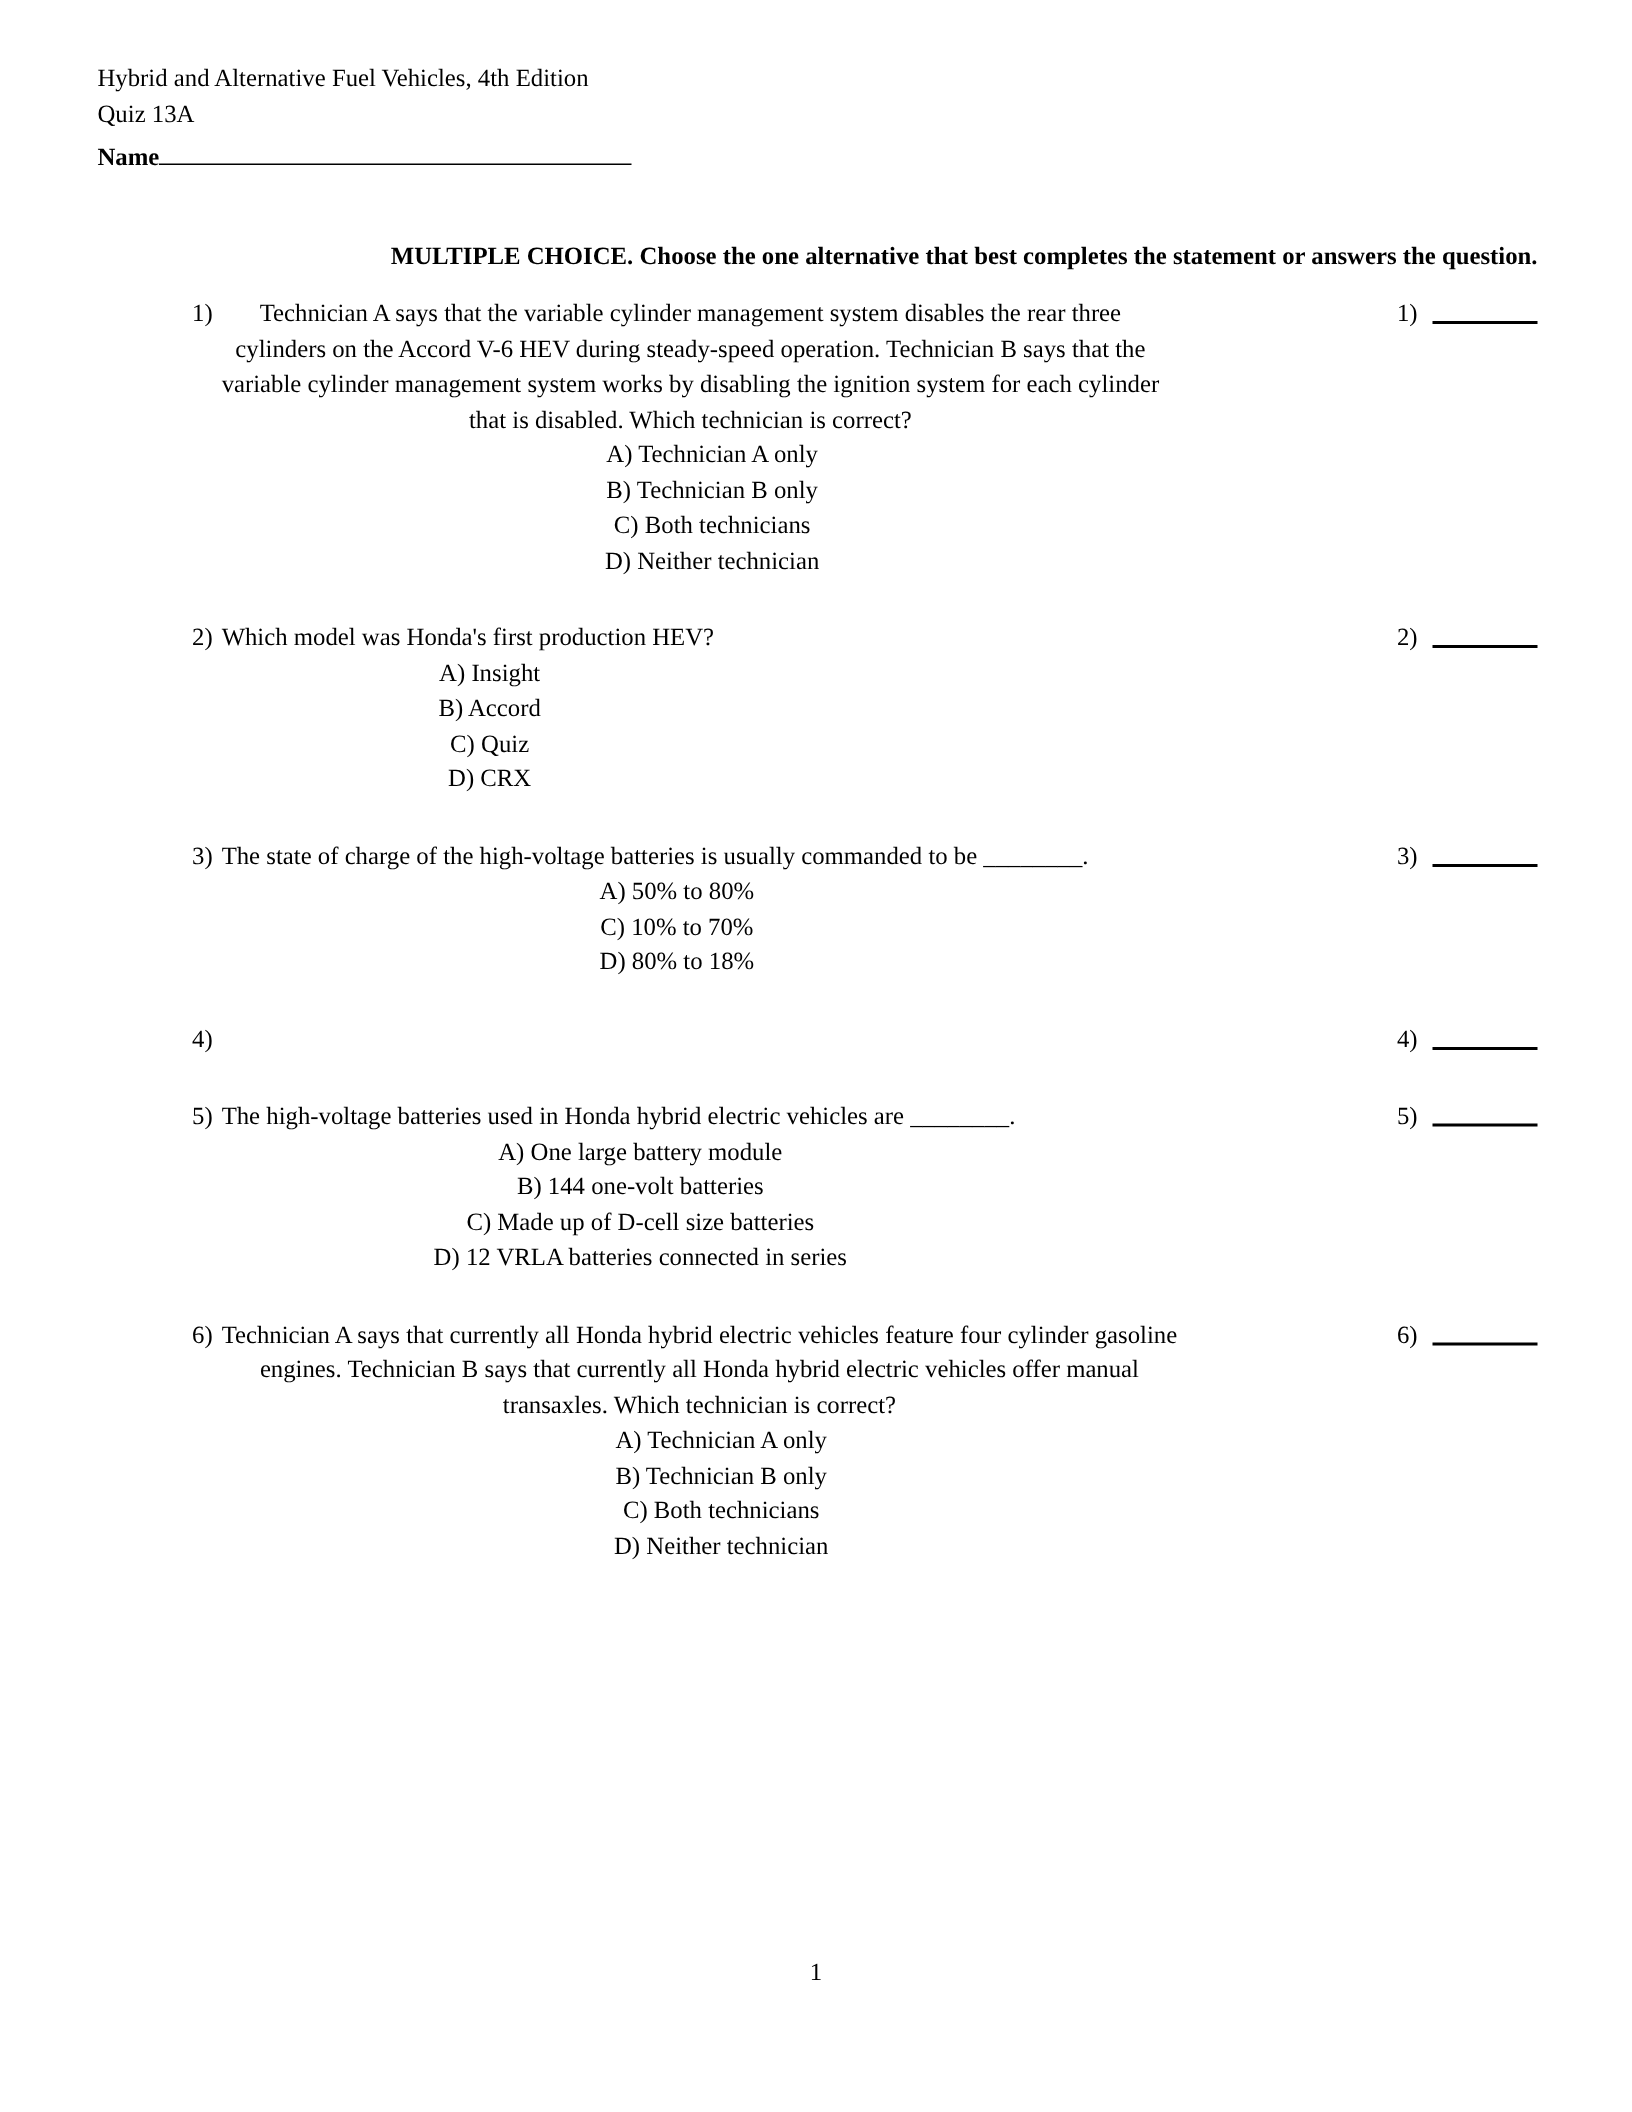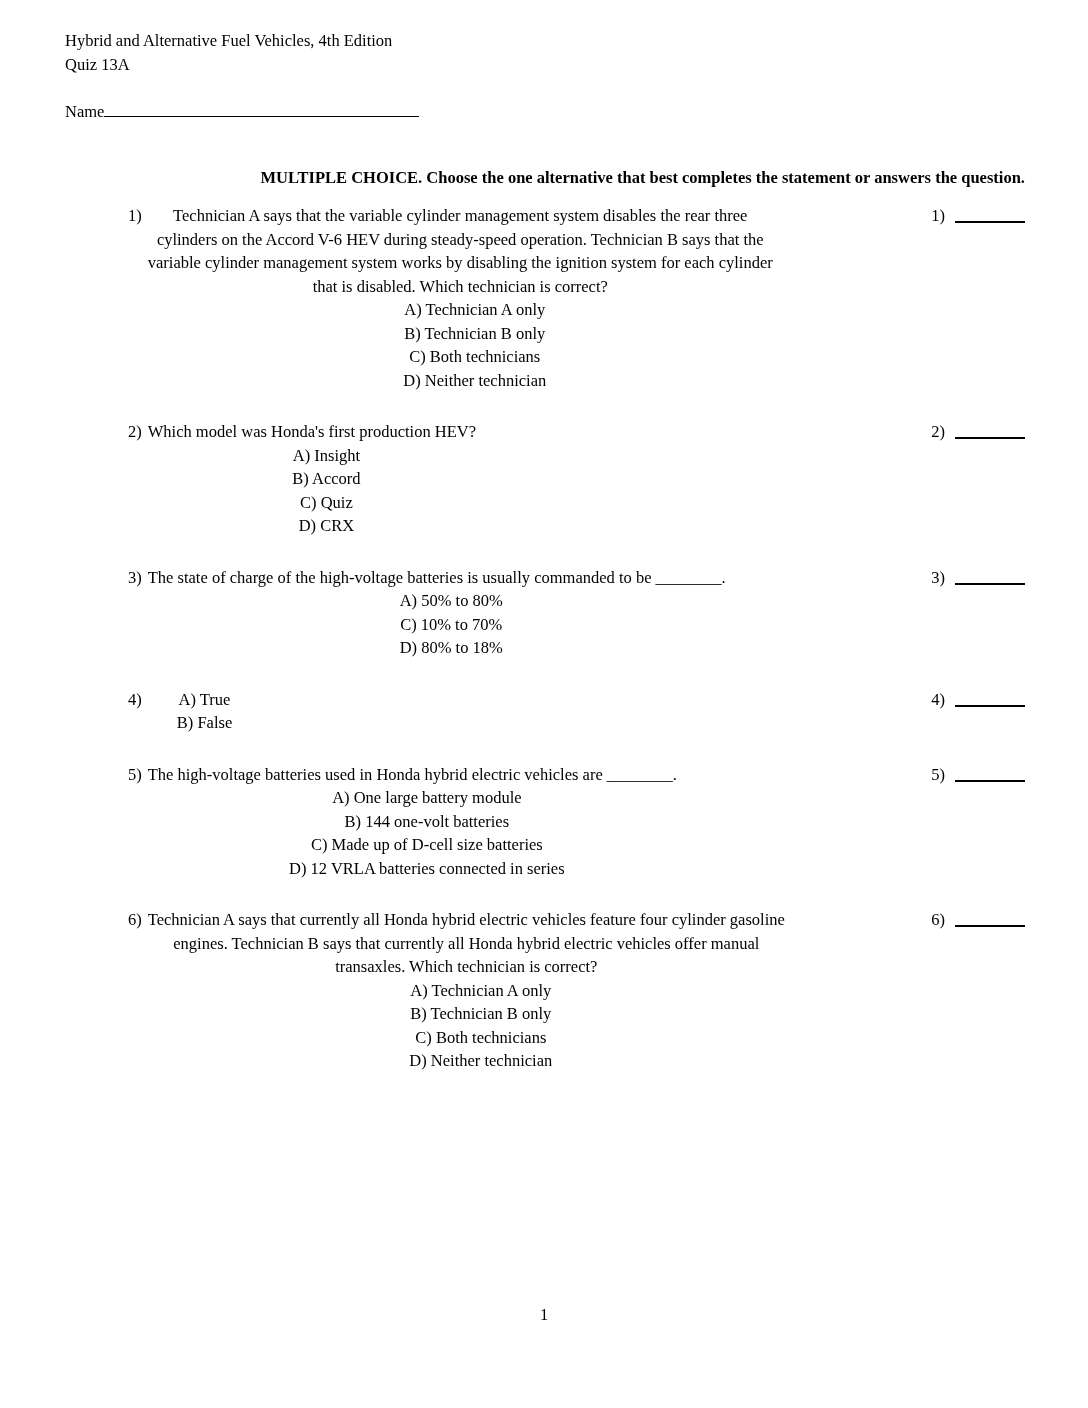--- a/index.html
+++ b/index.html
@@ -11,30 +11,31 @@
     width: 1088px;
     height: 1408px;
     position: relative;
     font-family: "Liberation Serif", serif;
     font-size: 16.5px;
     color: #000000;
   }
   .page {
     position: absolute;
     inset: 0;
-    padding: 29px 63px 0 65px;
+    padding: 40px 63px 0 65px;
     box-sizing: border-box;
   }
   .doc-title, .doc-subtitle {
     line-height: 24px;
   }
   .name-row {
-    margin-top: 22px;
+    margin-top: 4px;
     line-height: 24px;
     white-space: nowrap;
+    font-weight: bold;
   }
   .name-line {
     display: inline-block;
     width: 315px;
     height: 17px;
     border-bottom: 1.5px solid #000;
   }
   .instructions {
     margin-top: 42px;
     font-weight: bold;
@@ -170,24 +171,20 @@
       <div class="q-answer">
         <span>3)</span>
         <span class="answer-line"></span>
       </div>
     </div>
 
     <div class="question">
       <div class="q-left">
         <span class="q-num">4)</span>
         <div class="q-content">
-          <div class="q-options">
-            <div class="q-option">A) True</div>
-            <div class="q-option">B) False</div>
-          </div>
         </div>
       </div>
       <div class="q-answer">
         <span>4)</span>
         <span class="answer-line"></span>
       </div>
     </div>
 
     <div class="question">
       <div class="q-left">

